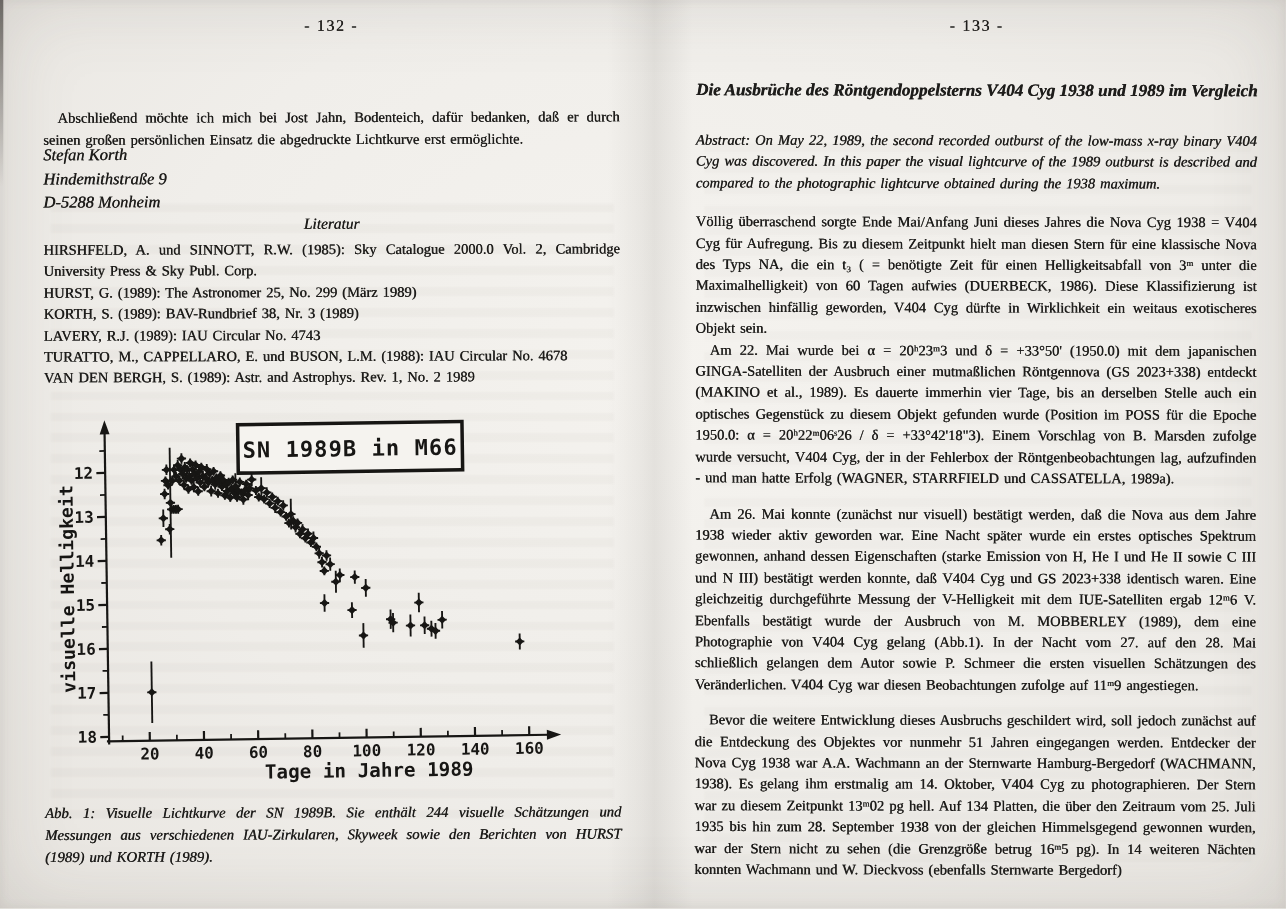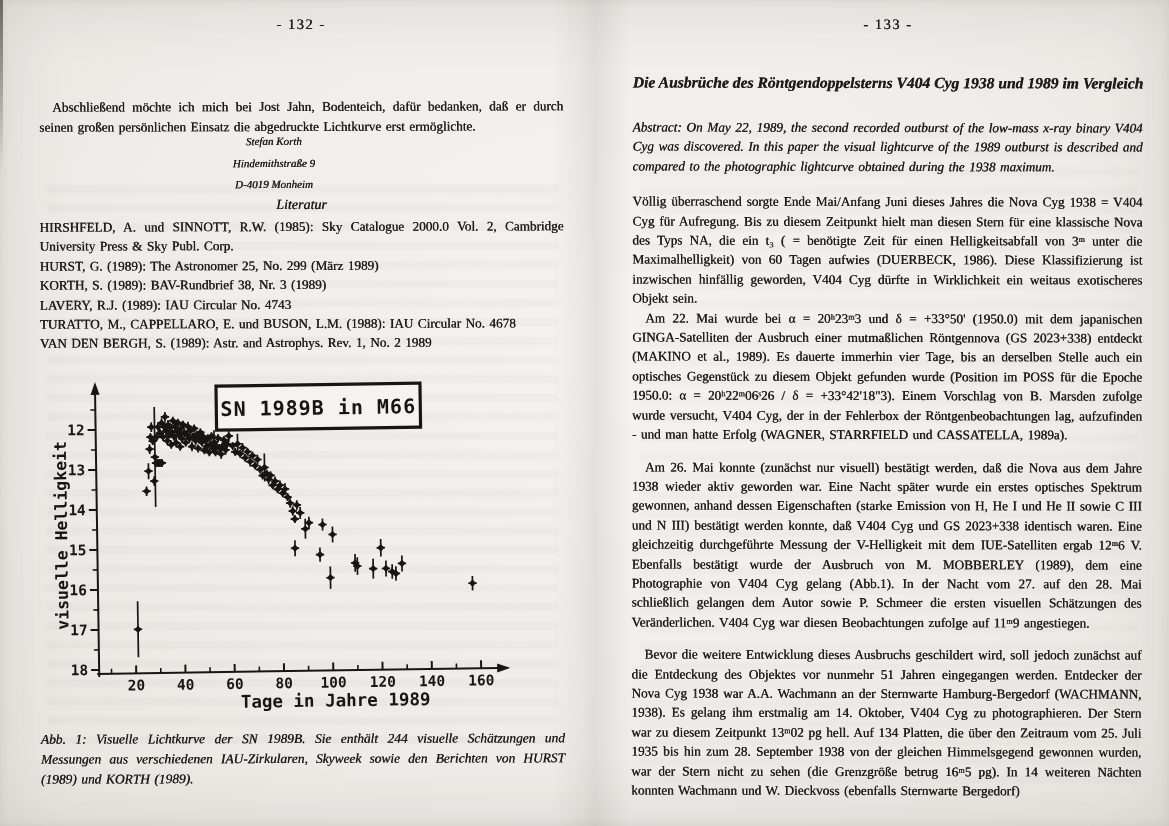--- a/index.html
+++ b/index.html
@@ -12,21 +12,21 @@
     box-shadow:inset 0 0 70px rgba(95,88,78,.16), inset 0 0 10px rgba(95,88,78,.10);}
   .page{position:absolute;top:0;height:826px;}
   .page-left{left:40px;width:524px;transform:rotate(-0.15deg);}
   .page-right{left:632px;width:510px;transform:rotate(0.12deg);}
   .abs{position:absolute;left:0;right:0;}
   .thick{text-shadow:0.35px 0 0 currentColor;}
   .pageno{top:16px;text-align:center;font-size:14.5px;letter-spacing:1.5px;}
   .body{font-size:13.2px;line-height:19.4px;text-align:justify;word-spacing:1.2px;}
   .indent{text-indent:13px;}
   .ack{top:84px;}
-  .sig{top:131px;left:0;right:55px;text-align:center;font-style:italic;font-size:11px;line-height:21.5px;}
+  .sig{top:131px;left:0;right:55px;text-align:left;font-style:italic;font-size:15px;line-height:21.5px;}
   .lit-head{top:197px;text-align:center;font-style:italic;font-size:14px;}
   .refs{top:217px;}
   .ref{margin:0;}
   .chart-wrap{top:374px;left:0;width:505px;height:345px;transform:rotate(-0.7deg);}
   .caption{top:716px;font-style:italic;font-size:13.4px;line-height:20px;}
   .title{top:64px;font-style:italic;font-size:15.6px;white-space:nowrap;}
   .textcol{top:118px;}
   .abstract{font-style:italic;margin:0 0 16px 0;}
   .para{margin:0;}
   .gap{margin-top:13px;}
@@ -48,21 +48,21 @@
   <div class="bleed bleed-left"></div>
   <div class="bleed bleed-right"></div>
   <div class="spine"></div>
 
   <div class="page page-left">
     <div class="abs pageno thick">- 132 -</div>
     <p class="abs body thick indent ack">Abschließend möchte ich mich bei Jost Jahn, Bodenteich, dafür bedanken, daß er durch seinen großen persönlichen Einsatz die abgedruckte Lichtkurve erst ermöglichte.</p>
     <div class="abs sig thick">
       <div>Stefan Korth</div>
       <div>Hindemithstraße 9</div>
-      <div>D-4019 Monheim</div>
+      <div>D-5288 Monheim</div>
     </div>
     <div class="abs lit-head thick">Literatur</div>
     <div class="abs refs">
       <p class="body thick ref">HIRSHFELD, A. und SINNOTT, R.W. (1985): Sky Catalogue 2000.0 Vol. 2, Cambridge University Press &amp; Sky Publ. Corp.</p>
       <p class="body thick ref">HURST, G. (1989): The Astronomer 25, No. 299 (März 1989)</p>
       <p class="body thick ref">KORTH, S. (1989): BAV-Rundbrief 38, Nr. 3 (1989)</p>
       <p class="body thick ref">LAVERY, R.J. (1989): IAU Circular No. 4743</p>
       <p class="body thick ref">TURATTO, M., CAPPELLARO, E. und BUSON, L.M. (1988): IAU Circular No. 4678</p>
       <p class="body thick ref">VAN DEN BERGH, S. (1989): Astr. and Astrophys. Rev. 1, No. 2 1989</p>
     </div>

